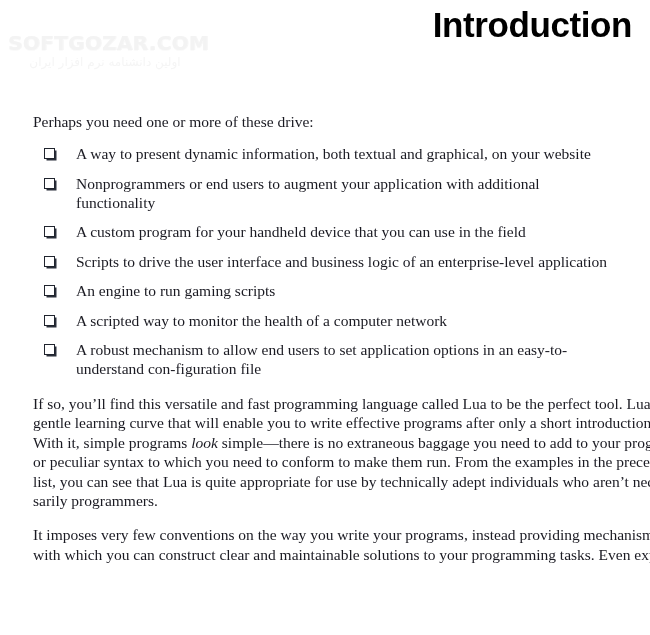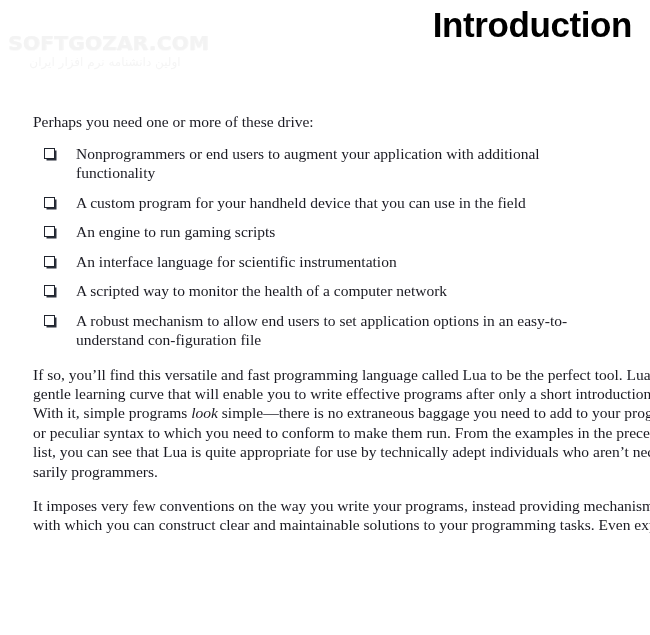--- a/index.html
+++ b/index.html
@@ -140,33 +140,37 @@
   <div class="watermark-sub">اولین دانشنامه نرم افزار ایران</div>
 </div>
 
 <div class="content">
 
   <p class="lead-in">Perhaps you need one or more of these drive:</p>
 
   <ul class="bullet-list">
     <li class="bullet-item">
       <span class="bullet-marker"></span>
+      <span class="bullet-text">A way to present dynamic information, both textual and graphical, on your website</span>
+    </li>
+    <li class="bullet-item">
+      <span class="bullet-marker"></span>
       <span class="bullet-text">Nonprogrammers or end users to augment your application with additional functionality</span>
     </li>
     <li class="bullet-item">
       <span class="bullet-marker"></span>
       <span class="bullet-text">A custom program for your handheld device that you can use in the field</span>
     </li>
     <li class="bullet-item">
       <span class="bullet-marker"></span>
-      <span class="bullet-text">An engine to run gaming scripts</span>
+      <span class="bullet-text">Scripts to drive the user interface and business logic of an enterprise-level application</span>
     </li>
     <li class="bullet-item">
       <span class="bullet-marker"></span>
-      <span class="bullet-text">An interface language for scientific instrumentation</span>
+      <span class="bullet-text">An engine to run gaming scripts</span>
     </li>
     <li class="bullet-item">
       <span class="bullet-marker"></span>
       <span class="bullet-text">A scripted way to monitor the health of a computer network</span>
     </li>
     <li class="bullet-item wrapped">
       <span class="bullet-marker"></span>
       <span class="bullet-text">A robust mechanism to allow end users to set application options in an easy-to-understand con-figuration file</span>
     </li>
   </ul>

